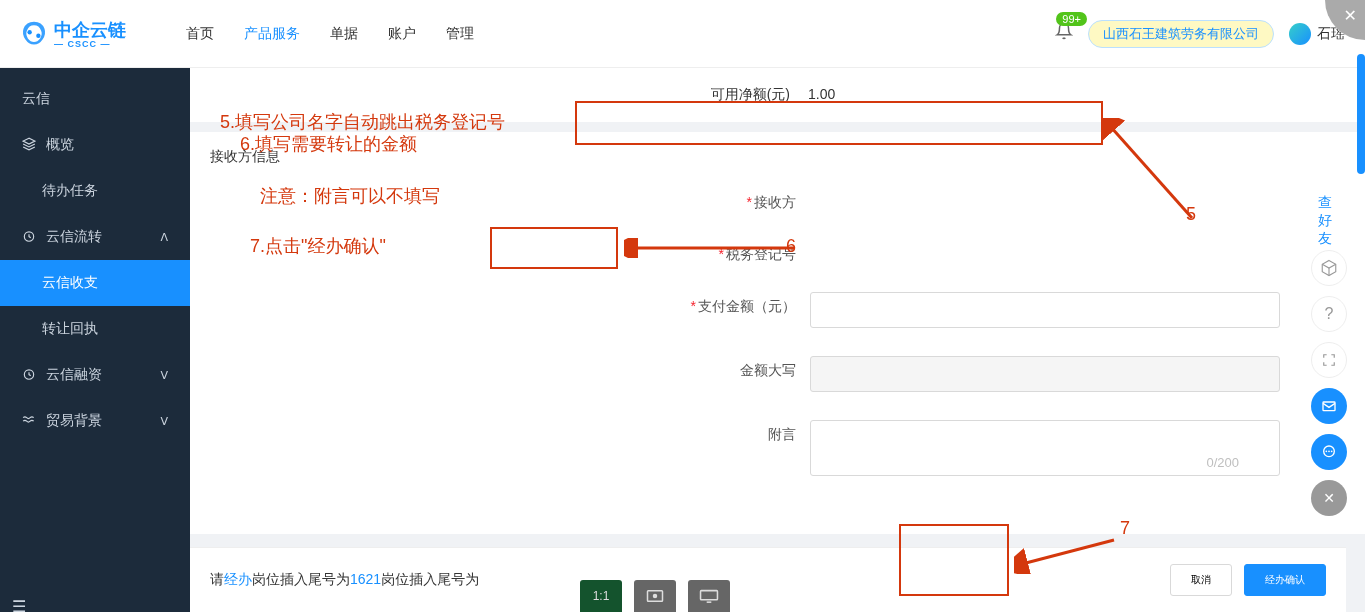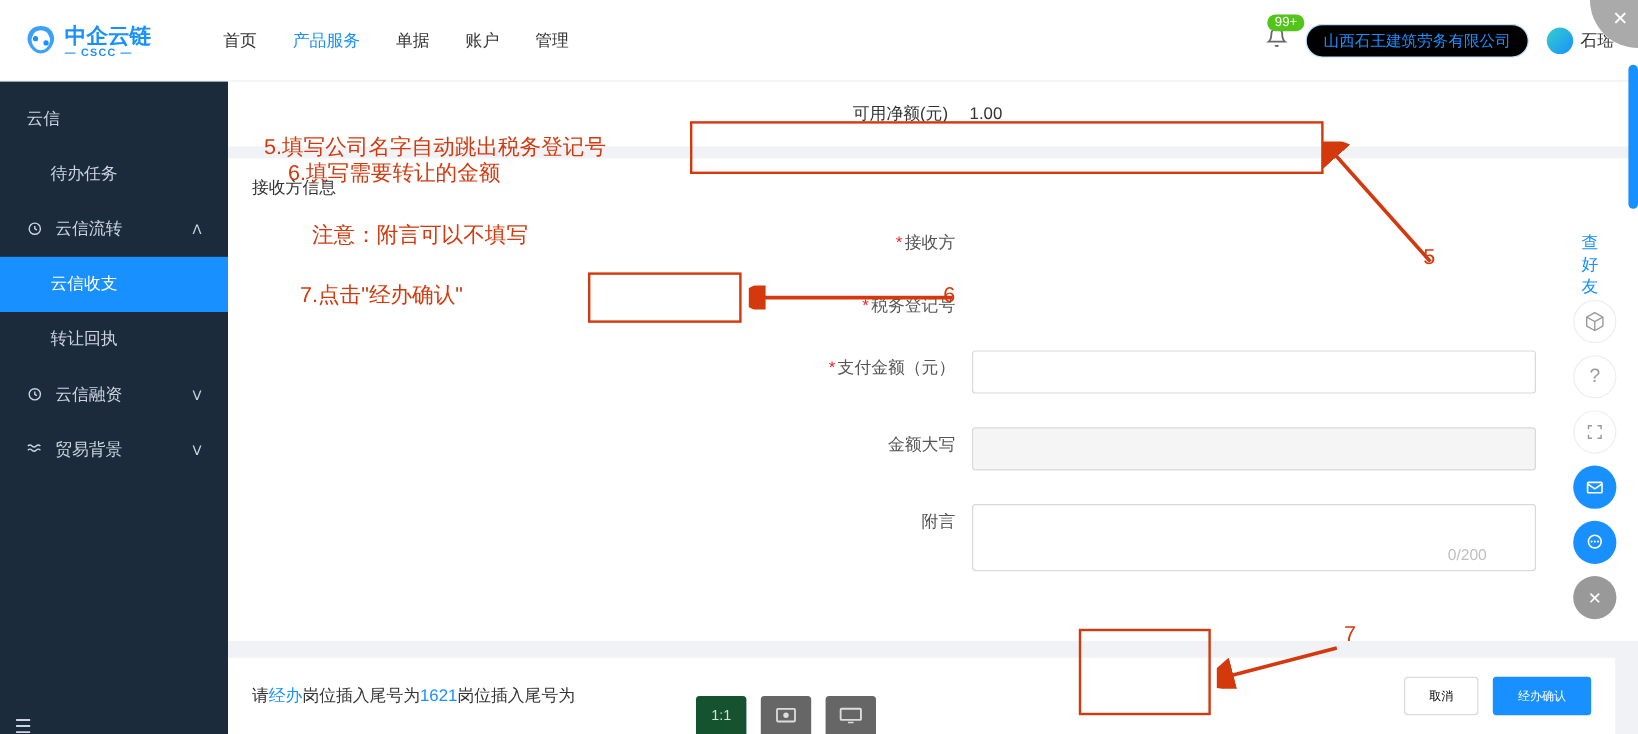--- a/index.html
+++ b/index.html
@@ -12,21 +12,21 @@
     .logo-sub { font-size: 9px; color: #1890ff; letter-spacing: 1px; margin-top: -3px; }
     
     .nav { display: flex; gap: 30px; }
     .nav-item { padding: 5px 0; cursor: pointer; color: #333; }
     .nav-item.active { color: #1890ff; }
     
     .header-right { margin-left: auto; display: flex; align-items: center; gap: 15px; }
     .bell-wrap { position: relative; cursor: pointer; }
     .bell-icon { font-size: 18px; color: #666; }
     .badge { position: absolute; top: -10px; right: -14px; background: #52c41a; color: #fff; border-radius: 10px; padding: 1px 6px; font-size: 11px; }
-    .company-badge { background: #000000; border: 1px solid #bae0ff; color: #1890ff; border-radius: 14px; padding: 4px 14px; font-size: 13px; cursor: pointer; }
+    .company-badge { background: #fef9c3; border: 1px solid #bae0ff; color: #1890ff; border-radius: 14px; padding: 4px 14px; font-size: 13px; cursor: pointer; }
     .user-section { display: flex; align-items: center; gap: 6px; cursor: pointer; }
     .avatar { width: 22px; height: 22px; border-radius: 50%; background: linear-gradient(135deg, #36cfc9, #1890ff); }
     
     .close-circle { position: absolute; top: 0; right: 0; width: 40px; height: 40px; background: #aaa; border-bottom-left-radius: 40px; display: flex; align-items: flex-start; justify-content: flex-end; padding: 6px 8px 0 0; color: #fff; font-size: 16px; cursor: pointer; }
     
     .main-wrap { display: flex; height: 558px; }
     
     .sidebar { width: 190px; background: #1c2b3b; color: #ccd5df; padding-top: 8px; position: relative; }
     .side-item { padding: 14px 22px; cursor: pointer; display: flex; align-items: center; gap: 10px; font-size: 14px; }
     .side-item.sub { padding-left: 42px; }
@@ -113,20 +113,28 @@
   </div>
 </div>
 
 <div class="close-circle">✕</div>
 
 <div class="main-wrap">
   <div class="sidebar">
     <div class="side-item">
         <span>云信</span>
       </div>
+    <div class="side-item">
+      <span><svg width="14" height="14" viewBox="0 0 24 24" fill="none" stroke="currentColor" stroke-width="2">
+            <polygon points="12 2 2 7 12 12 22 7 12 2"></polygon>
+            <polyline points="2 17 12 22 22 17"></polyline>
+            <polyline points="2 12 12 17 22 12"></polyline>
+          </svg></span>
+      <span>概览</span>
+    </div>
     <div class="side-item sub">
         <span>待办任务</span>
       </div>
     <div class="side-item">
       <span><svg width="14" height="14" viewBox="0 0 24 24" fill="none" stroke="currentColor" stroke-width="2">
             <circle cx="12" cy="13" r="8"></circle>
             <path d="M12 9v4l3 2"></path>
           </svg></span>
       <span>云信流转</span>
       <span class="side-chevron">ᐱ</span>

